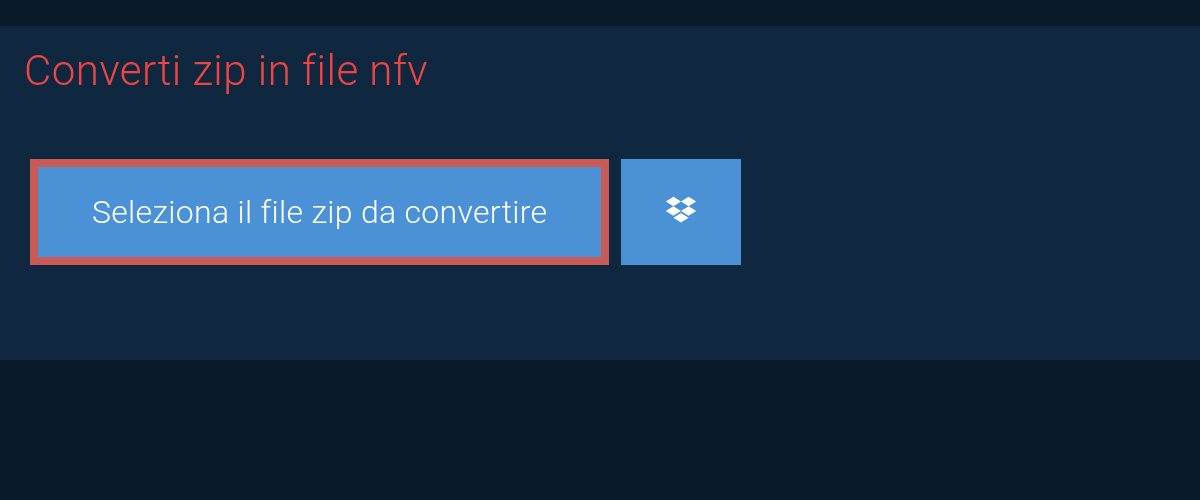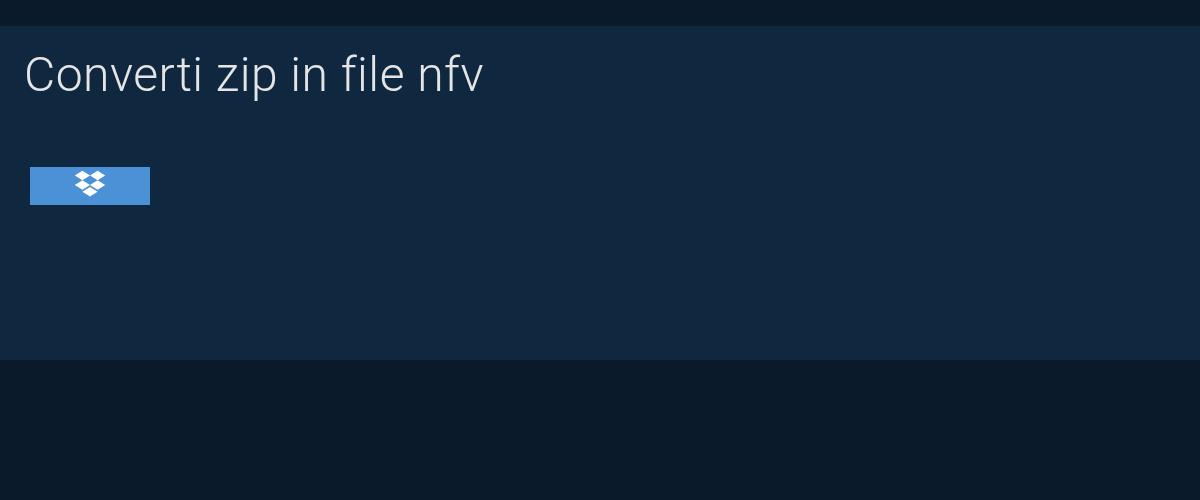--- a/index.html
+++ b/index.html
@@ -14,22 +14,22 @@
       font-family: -apple-system, BlinkMacSystemFont, "Segoe UI", Roboto, Helvetica, Arial, sans-serif;
       overflow: hidden;
     }
     .header-area {
       background: #0a1a2a;
       width: 100%;
       height: 26px;
     }
     .title-tab {
       background: #10283f;
-      color: #e5e5e5;
-      font-size: 48px;
+      color: #ef4444;
+      font-size: 42px;
       font-weight: 300;
       padding: 20px 30px 24px 24px;
       display: inline-block;
       letter-spacing: 0.5px;
       text-align: center;
     }
     .content-area {
       background: #10283f;
       padding: 40px 30px;
     }
@@ -77,20 +77,23 @@
 <body>
 
 
 
 <div class="header-area"></div>
 
 <div class="title-tab">Converti zip in file nfv</div>
 
 <div class="content-area">
   <div class="button-row">
+    <div class="select-button">
+      <span>Seleziona il file zip da convertire</span>
+    </div>
     <div class="dropbox-button">
       <svg class="dropbox-icon" viewBox="0 0 40 40" fill="#ffffff">
         <path d="M12 4 L20 9 L12 14 L4 9 Z"></path>
         <path d="M28 4 L36 9 L28 14 L20 9 Z"></path>
         <path d="M4 19 L12 14 L20 19 L12 24 Z"></path>
         <path d="M20 19 L28 14 L36 19 L28 24 Z"></path>
         <path d="M12 26 L20 21 L28 26 L20 31 Z"></path>
       </svg>
     </div>
   </div>

